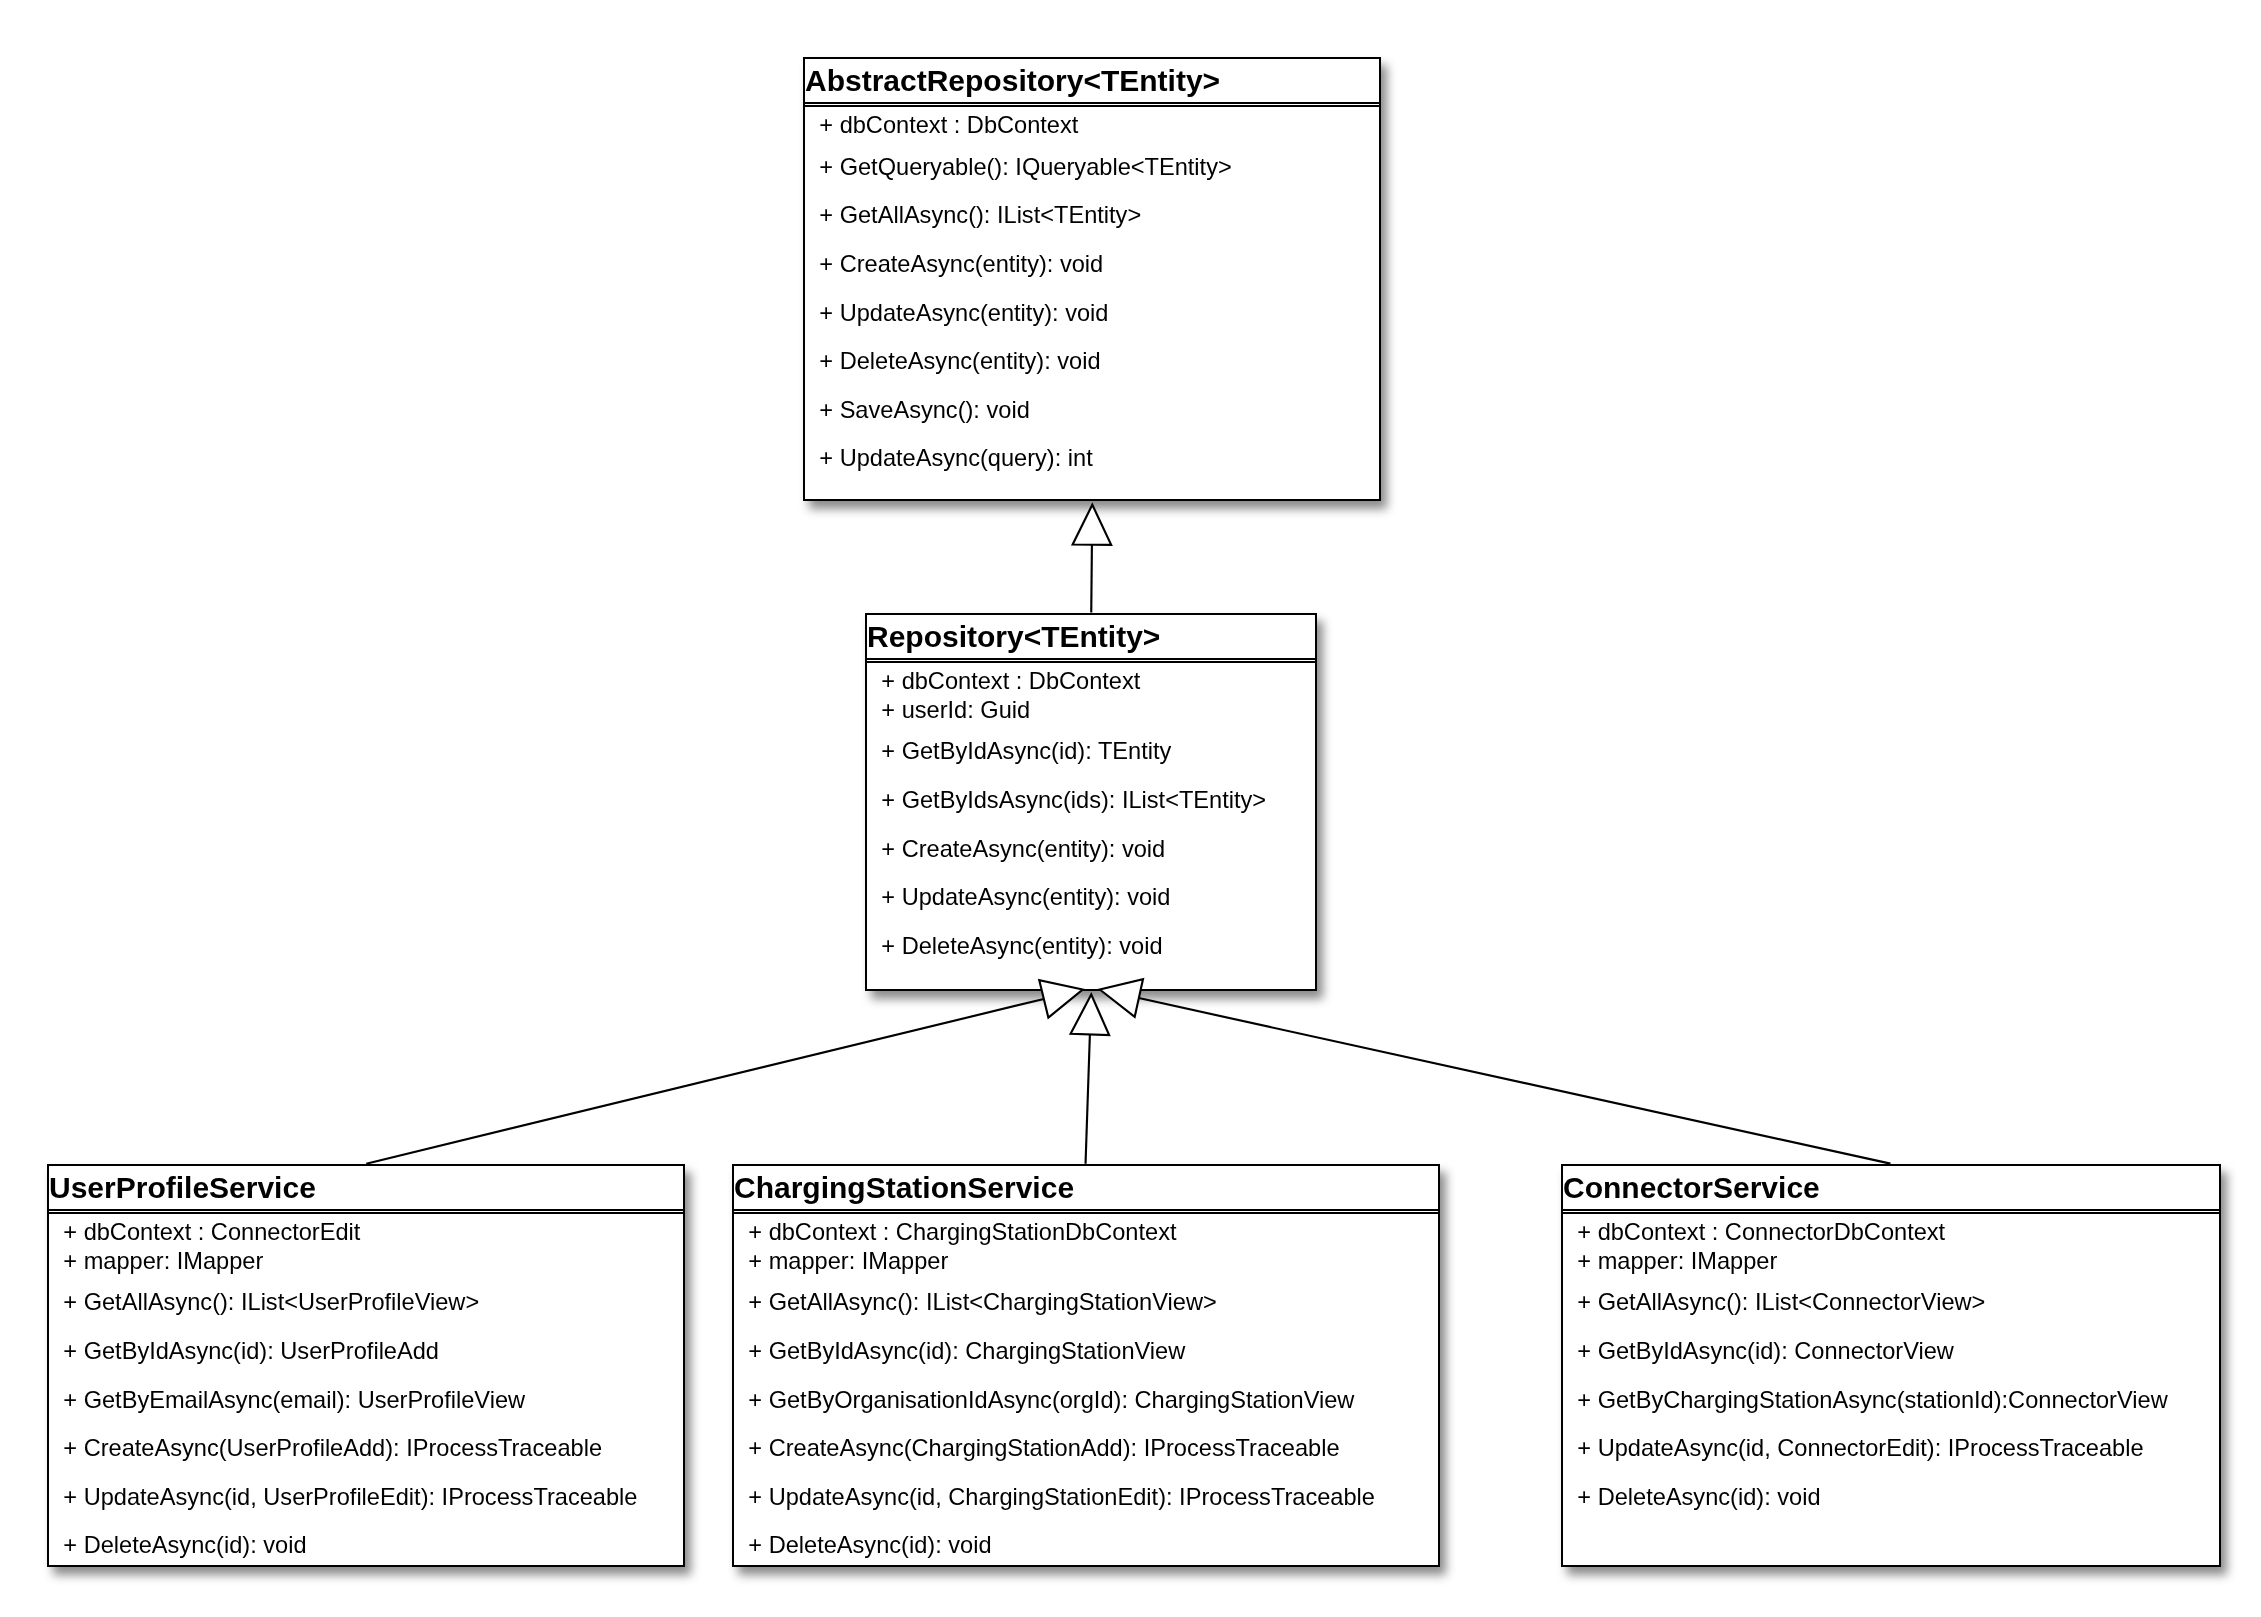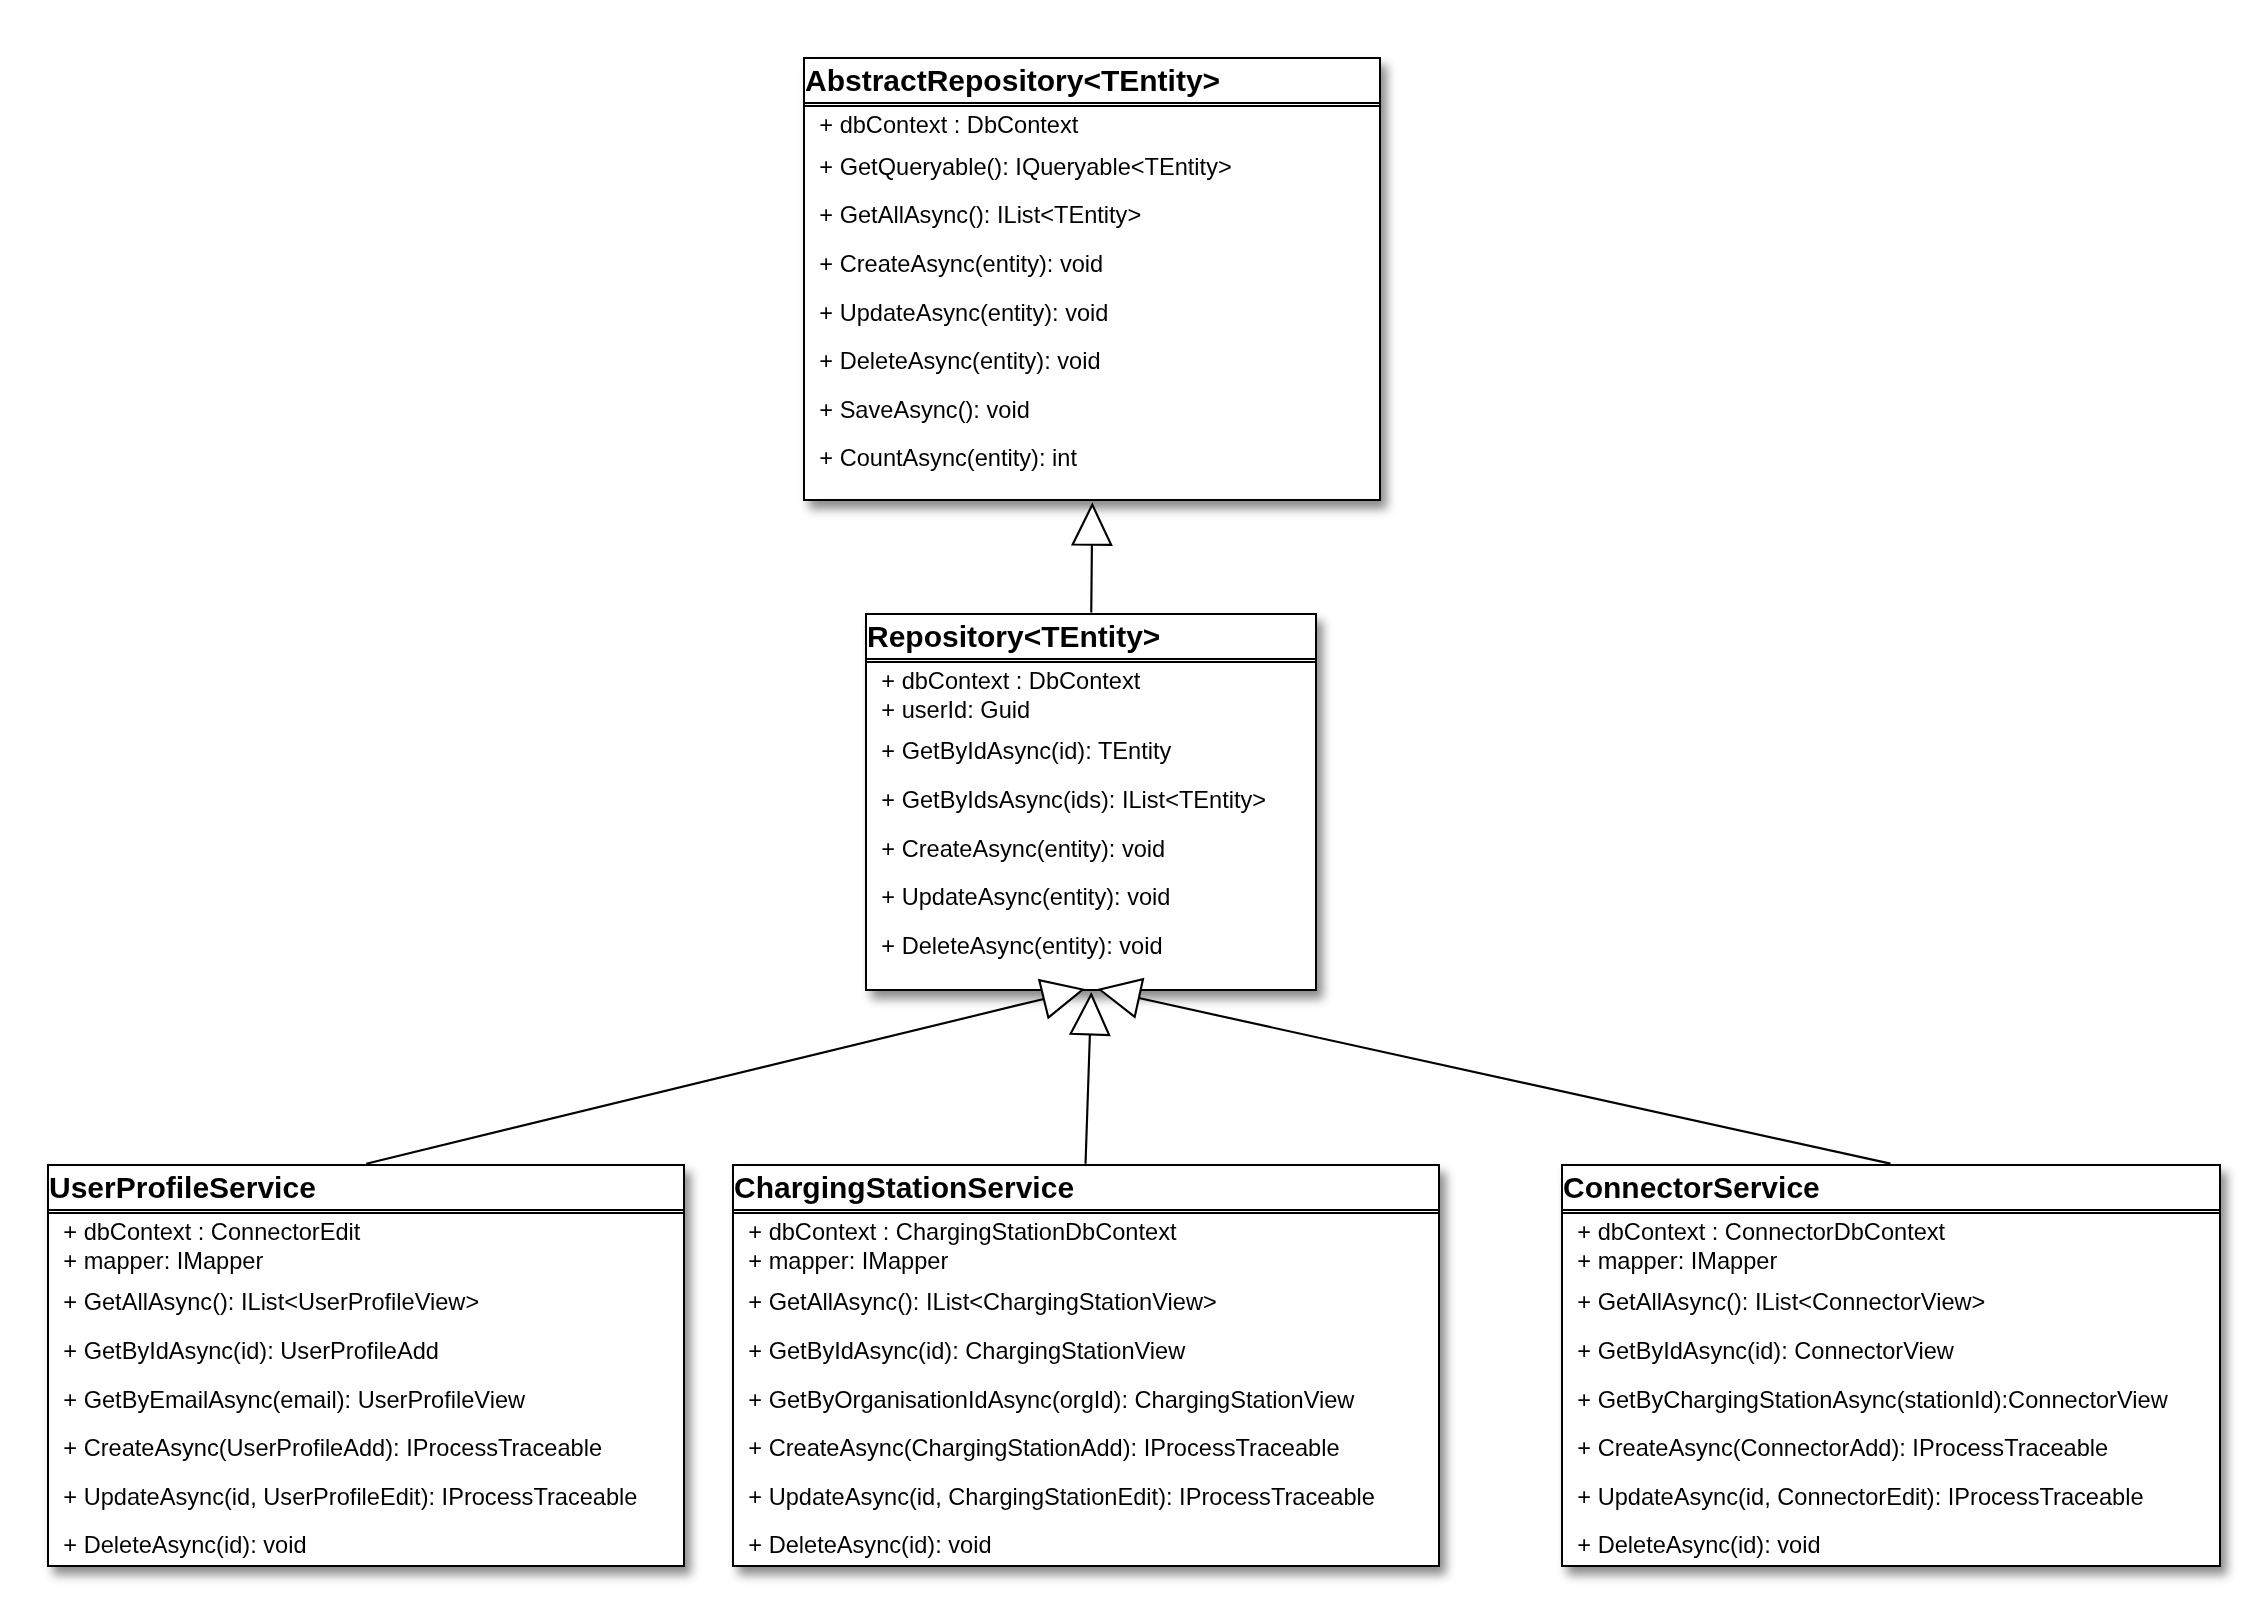--- a/index.html
+++ b/index.html
@@ -60,21 +60,21 @@
         <div class="uml-attrs">
           <div class="uml-attr">+ dbContext : DbContext</div>
         </div>
         <div class="uml-methods">
           <div class="uml-method">+ GetQueryable(): IQueryable&lt;TEntity&gt;</div>
           <div class="uml-method">+ GetAllAsync(): IList&lt;TEntity&gt;</div>
           <div class="uml-method">+ CreateAsync(entity): void</div>
           <div class="uml-method">+ UpdateAsync(entity): void</div>
           <div class="uml-method">+ DeleteAsync(entity): void</div>
           <div class="uml-method">+ SaveAsync(): void</div>
-          <div class="uml-method">+ CountAsync(entity): int</div>
+          <div class="uml-method">+ UpdateAsync(query): int</div>
         </div>
       </div>
   </div>
 
   <div class="uml-class" style="left:865px; top:613px; width:452px; height:378px;">
     <div class="uml-title">Repository&lt;TEntity&gt;</div>
     <div class="uml-members">
         <div class="uml-attrs">
           <div class="uml-attr">+ dbContext : DbContext</div>
           <div class="uml-attr">+ userId: Guid</div>
@@ -129,21 +129,20 @@
     <div class="uml-title">ConnectorService</div>
     <div class="uml-members">
         <div class="uml-attrs">
           <div class="uml-attr">+ dbContext : ConnectorDbContext</div>
           <div class="uml-attr">+ mapper: IMapper</div>
         </div>
         <div class="uml-methods">
           <div class="uml-method">+ GetAllAsync(): IList&lt;ConnectorView&gt;</div>
           <div class="uml-method">+ GetByIdAsync(id): ConnectorView</div>
           <div class="uml-method">+ GetByChargingStationAsync(stationId):ConnectorView</div>
-          <div class="uml-method">+ CreateAsync(ConnectorAdd): IProcessTraceable</div>
           <div class="uml-method">+ UpdateAsync(id, ConnectorEdit): IProcessTraceable</div>
           <div class="uml-method">+ DeleteAsync(id): void</div>
         </div>
       </div>
   </div>
 
   <svg class="edges" viewBox="0 0 3167 2265" xmlns="http://www.w3.org/2000/svg">
       <line x1="1529.4437360546249" y1="762.9972371677663" x2="1528.5" y2="858" stroke="#000000" stroke-width="3"></line>
       <polygon points="1530,707 1502.4450681344517,762.7290384798176 1556.442403974798,763.265435855715" fill="#ffffff" stroke="#000000" stroke-width="3"></polygon>
       <line x1="1462.0854364519078" y1="1399.2308455463224" x2="513" y2="1630" stroke="#000000" stroke-width="3"></line>

